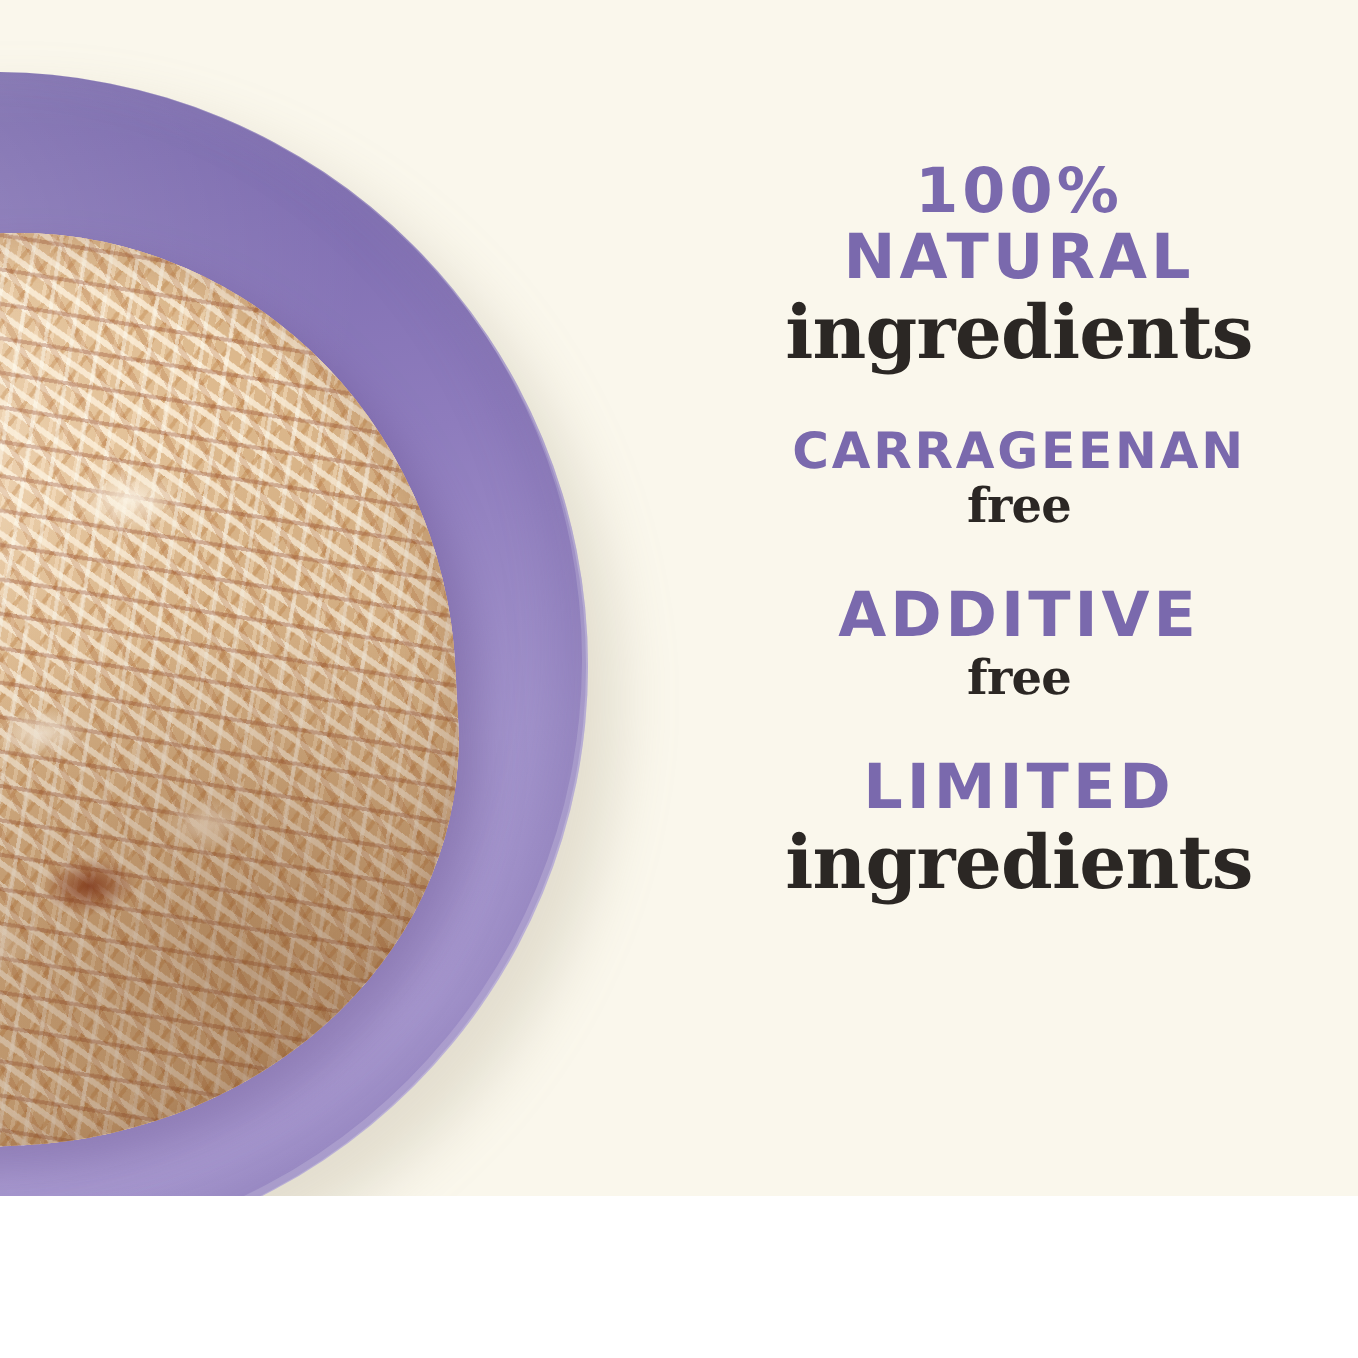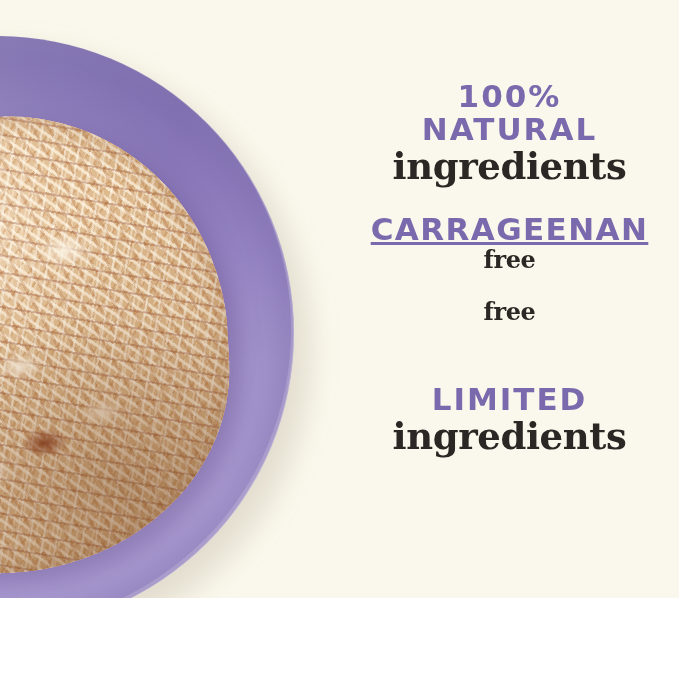--- a/index.html
+++ b/index.html
@@ -166,23 +166,22 @@
     color: #7a69ad;
     font-family: "DejaVu Sans", sans-serif;
     font-weight: bold;
     font-size: 31px;
     line-height: 1.06;
     letter-spacing: 2.0px;
     text-transform: uppercase;
     white-space: pre-line;
   }
   .claim-head.small {
-    font-size: 31px;
+    font-size: 25px;
     letter-spacing: 1.4px;
-    text-decoration: underline;
   }
   .claim-sub {
     color: #2b2724;
     font-family: "DejaVu Serif", serif;
     font-weight: bold;
     font-size: 37px;
     line-height: 1.08;
     margin-top: 1px;
     letter-spacing: -0.4px;
   }
@@ -215,22 +214,23 @@
 NATURAL</div>
       <div class="claim-sub" style="color: rgb(43, 39, 36);">ingredients</div>
     </div>
 
     <div class="claim">
       <div class="claim-head small" style="color: rgb(122, 105, 173);">CARRAGEENAN</div>
       <div class="claim-sub short" style="color: rgb(43, 39, 36);">free</div>
     </div>
 
     <div class="claim">
+      <div class="claim-head" style="color: rgb(122, 105, 173);">ADDITIVE</div>
       <div class="claim-sub short" style="color: rgb(43, 39, 36);">free</div>
     </div>
 
     <div class="claim">
-      <div class="claim-head" style="color: rgb(122, 105, 173); margin-top: 32px;">LIMITED</div>
+      <div class="claim-head" style="color: rgb(122, 105, 173);">LIMITED</div>
       <div class="claim-sub" style="color: rgb(43, 39, 36);">ingredients</div>
     </div>
 
   </div>
 </div>
 
 </body></html>

